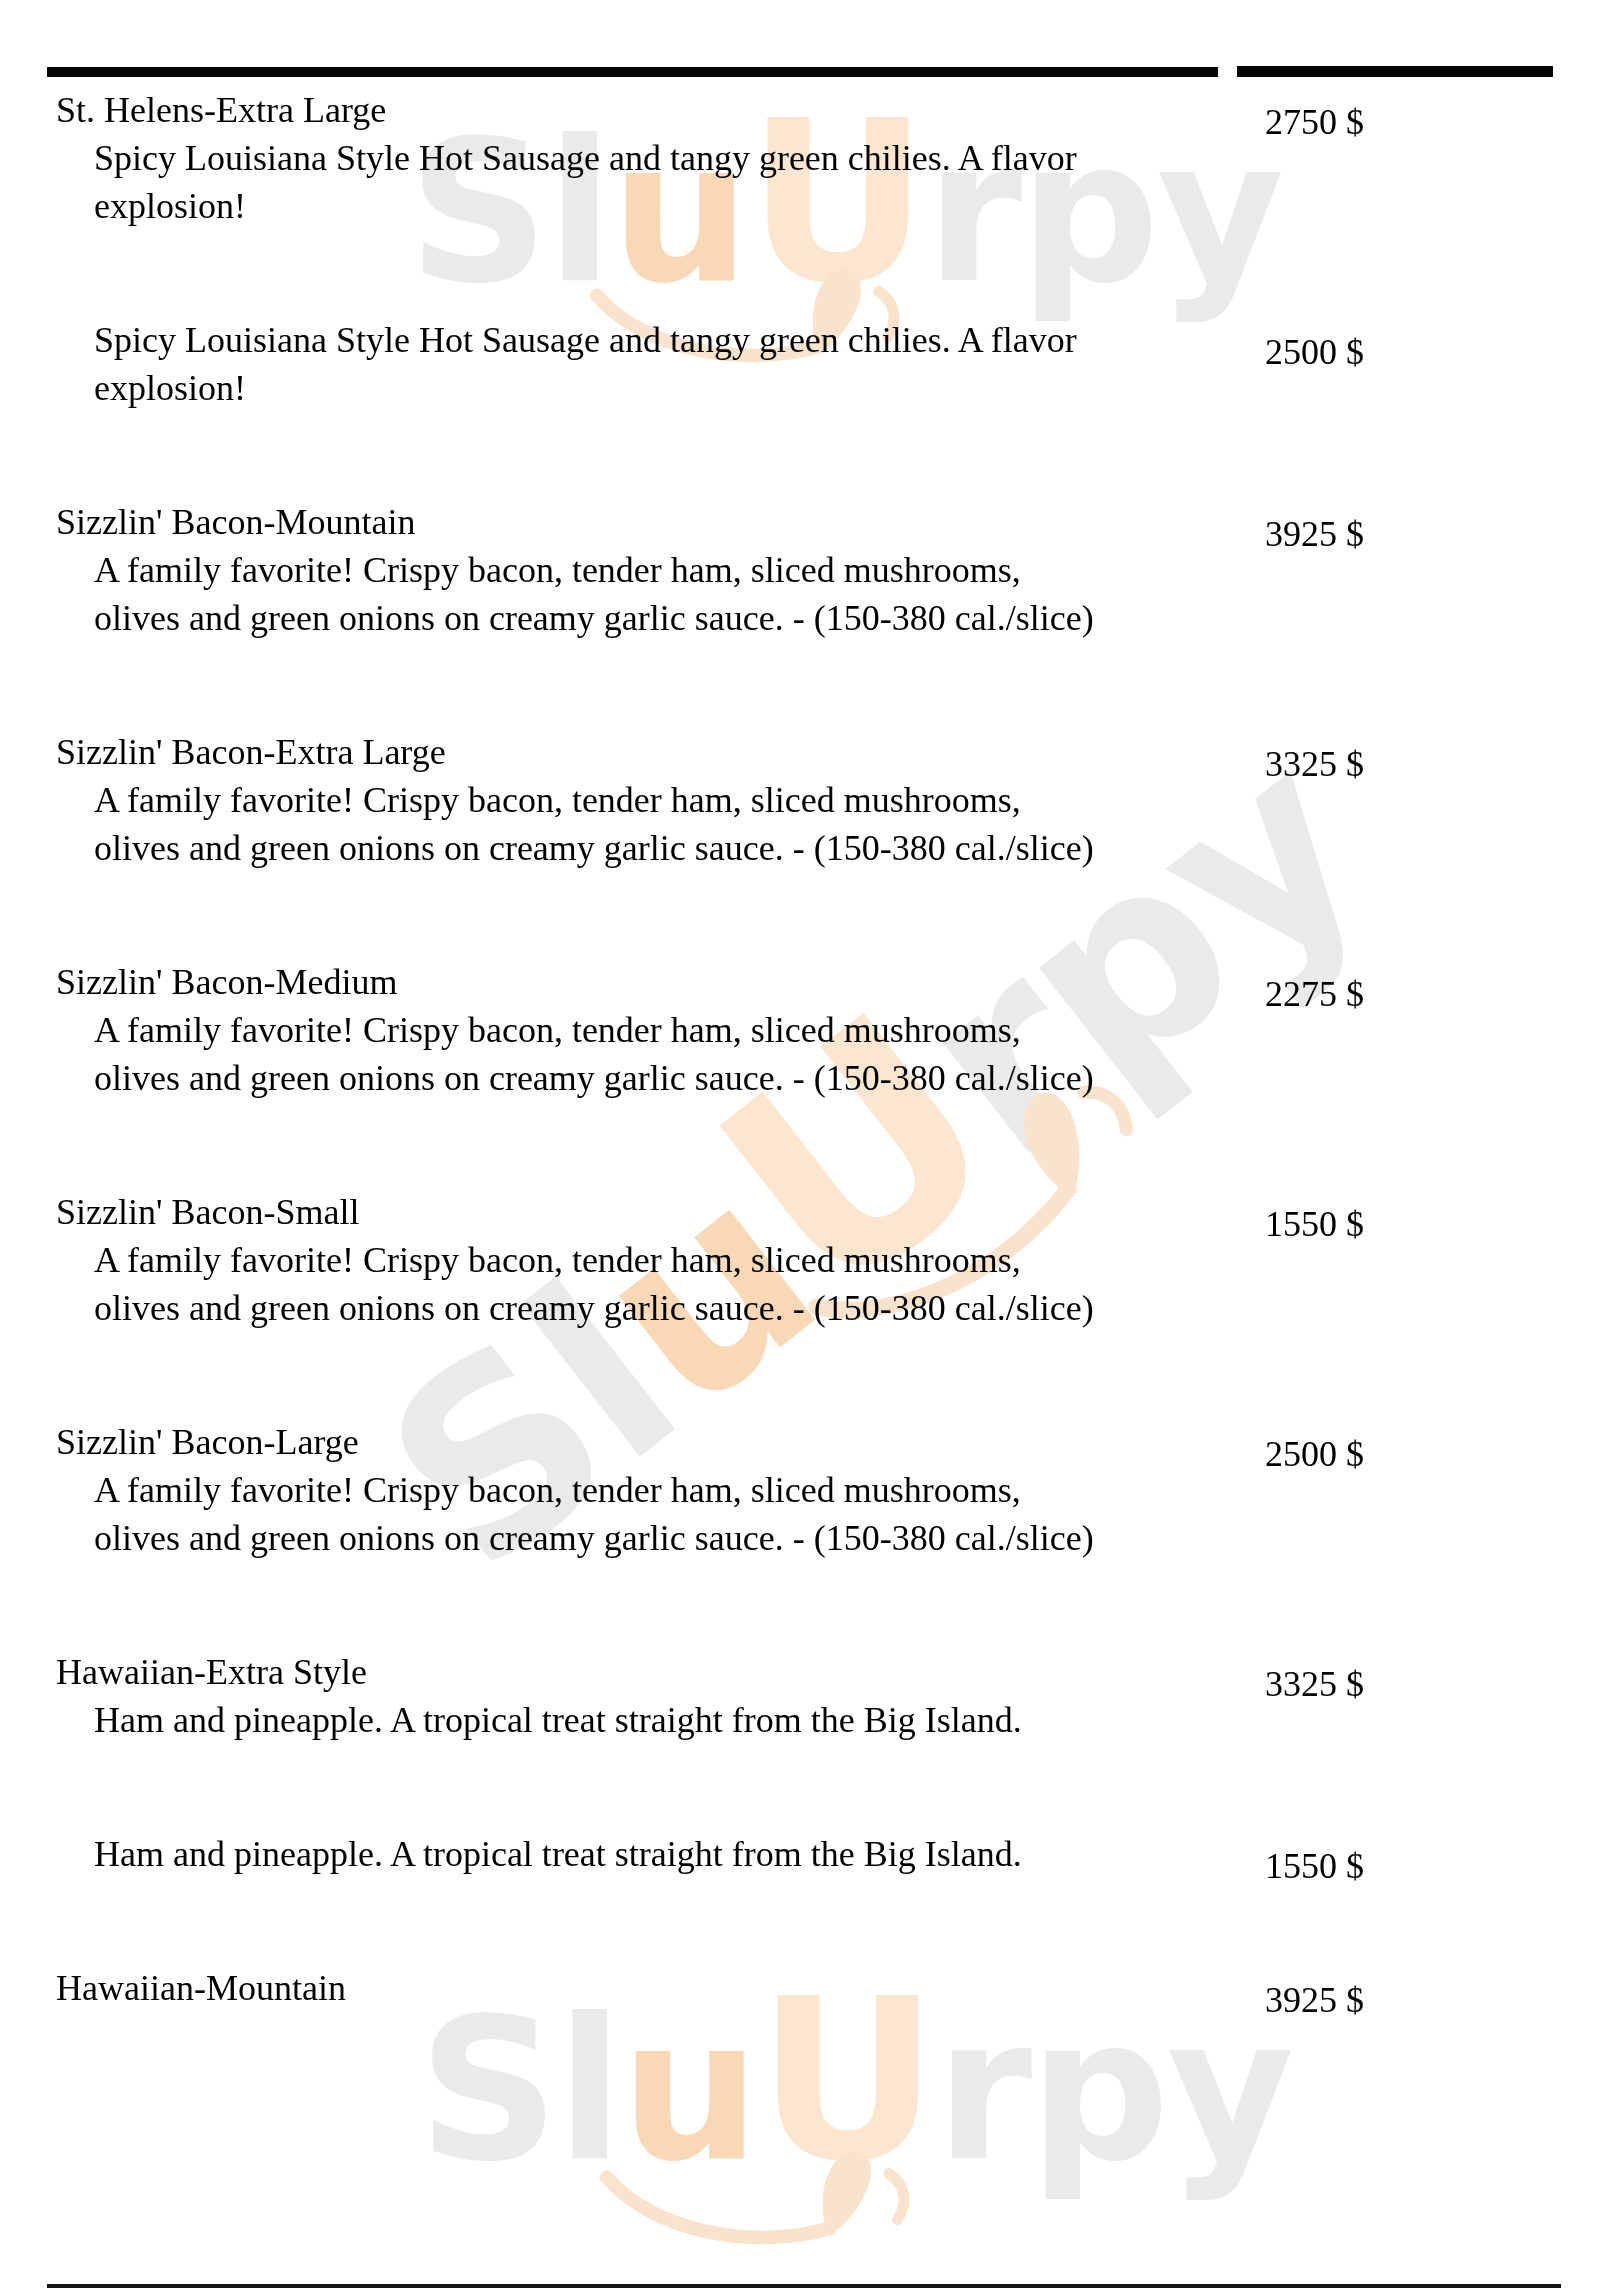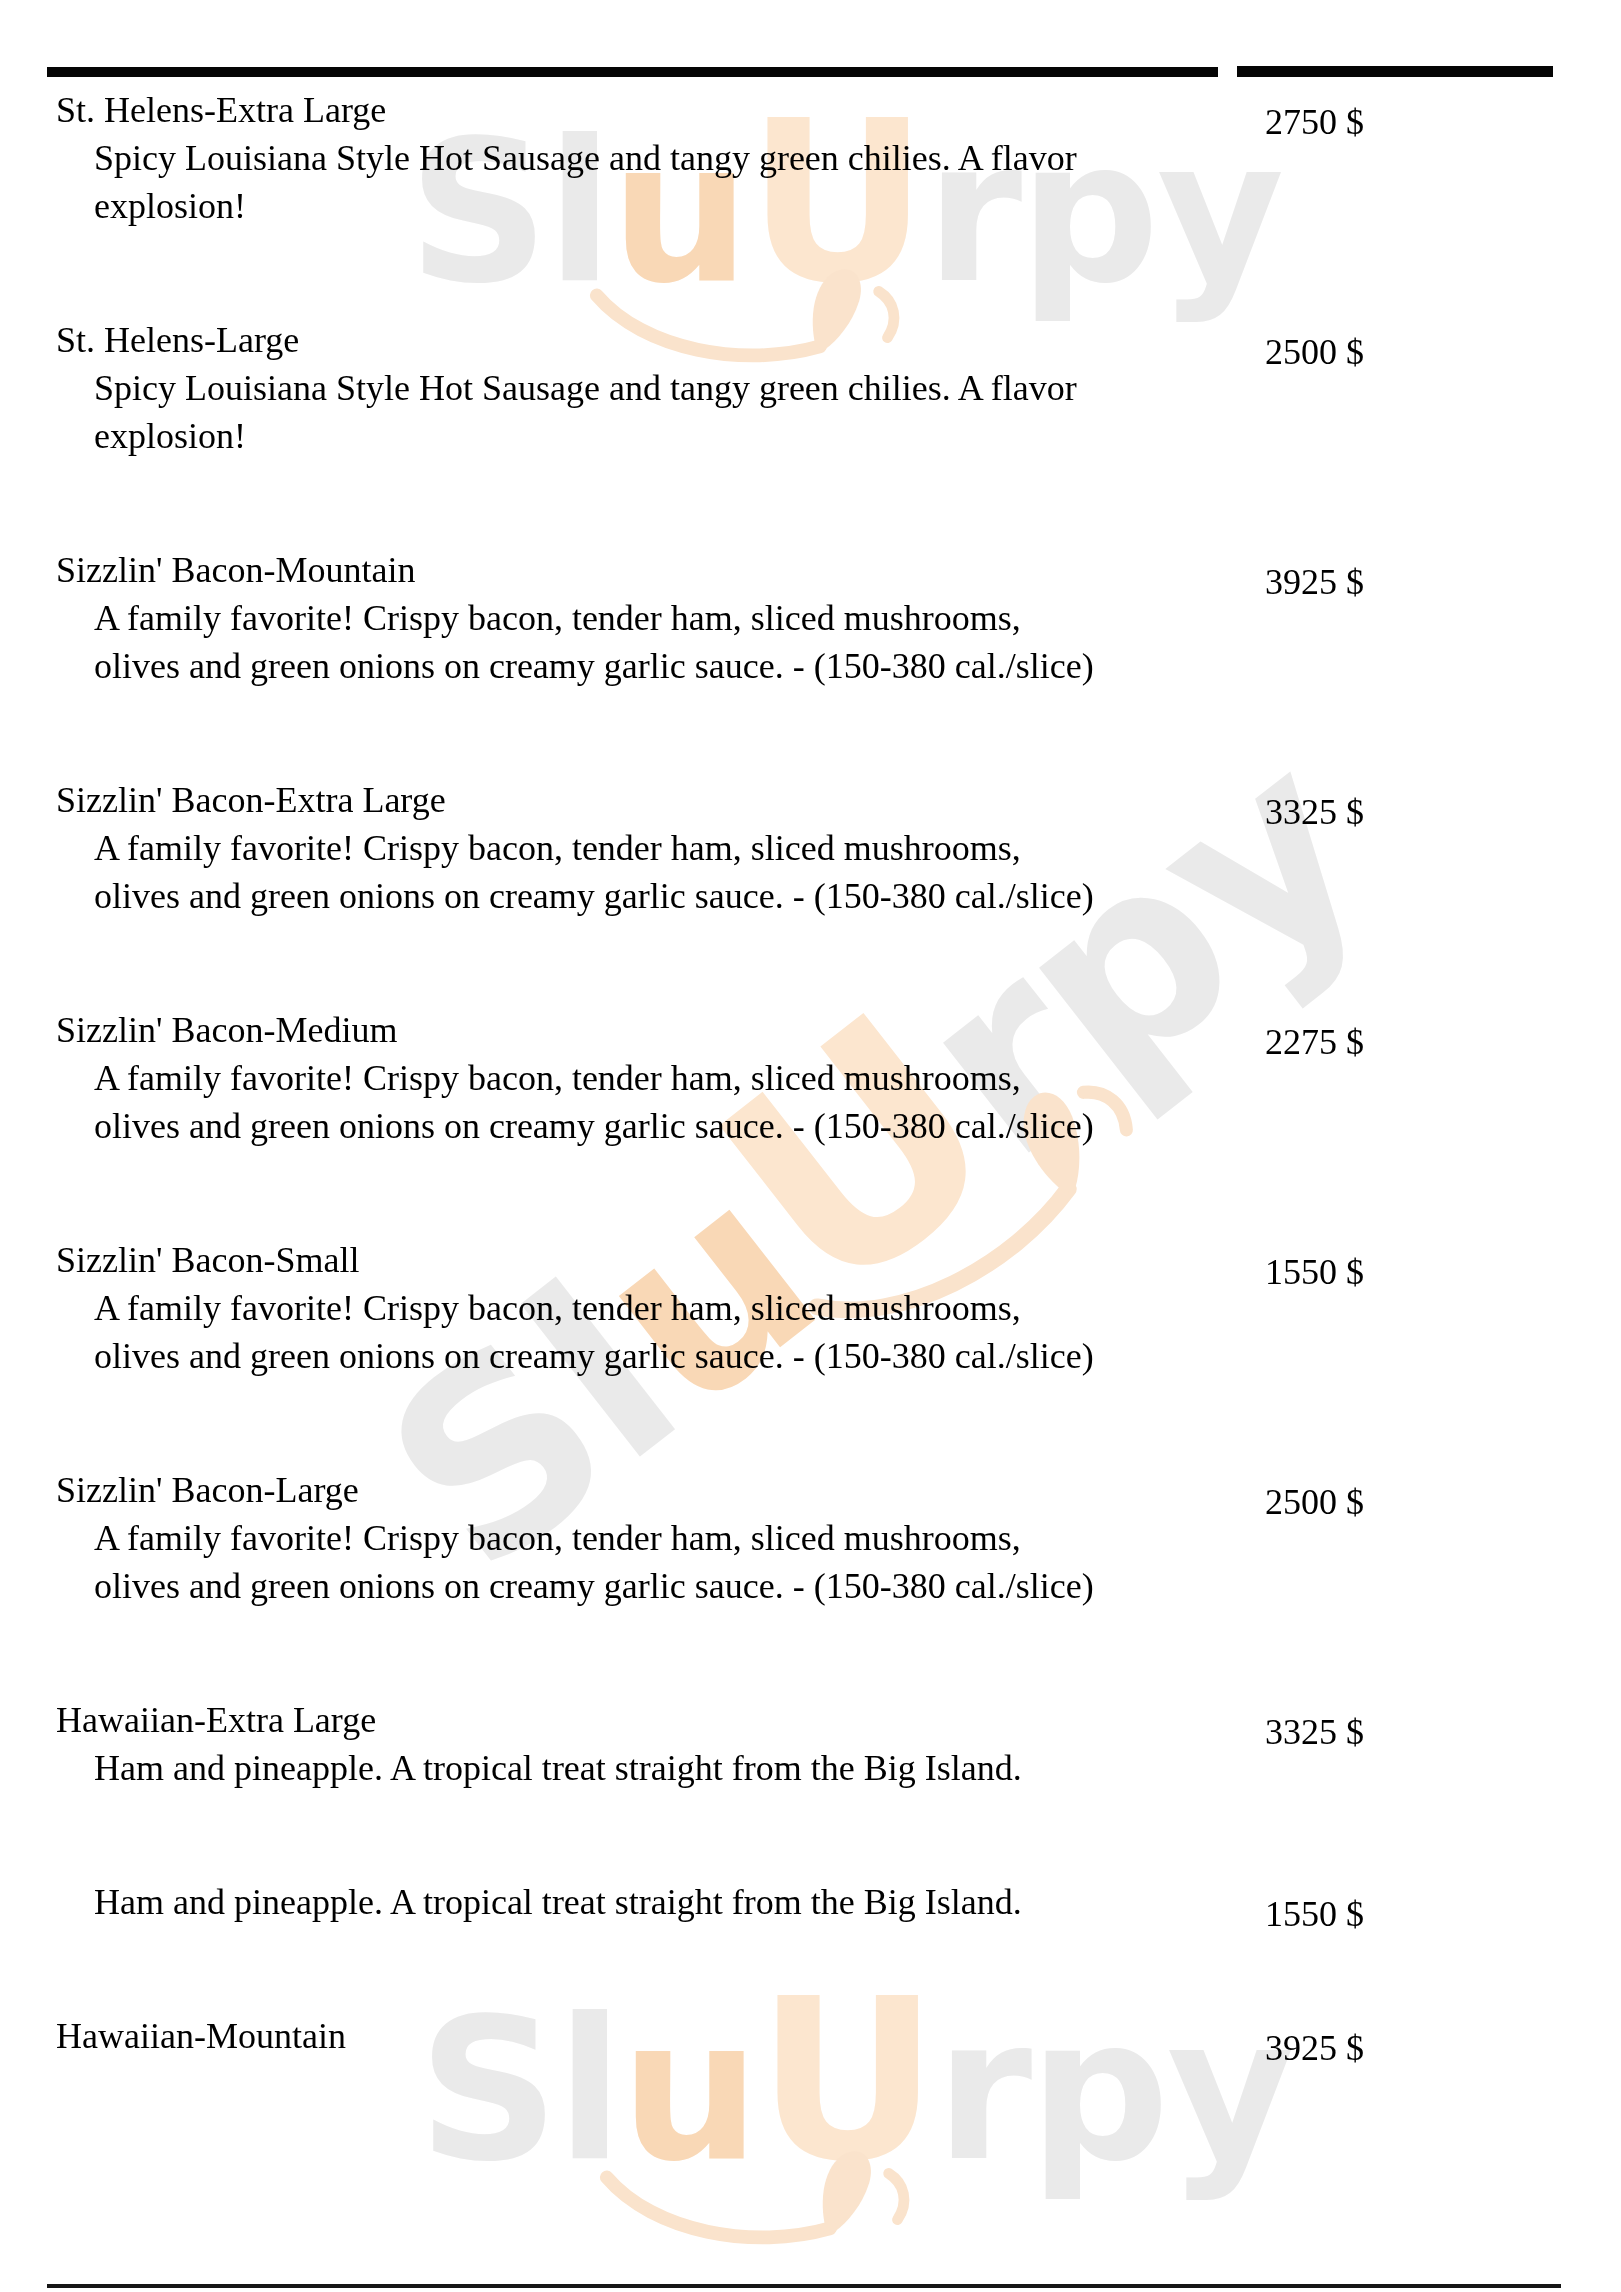--- a/index.html
+++ b/index.html
@@ -72,21 +72,20 @@
 
   <div id="menu">
     <div class="item">
       <div class="item-name">St. Helens-Extra Large</div>
       <div class="item-price">2750 $</div>
     <div class="item-desc-line">Spicy Louisiana Style Hot Sausage and tangy green chilies. A flavor</div>
         <div class="item-desc-line">explosion!</div>
       </div>
 
     <div class="item">
-      <div class="item-name">St. Helens-Large</div>
       <div class="item-price">2500 $</div>
     <div class="item-desc-line">Spicy Louisiana Style Hot Sausage and tangy green chilies. A flavor</div>
         <div class="item-desc-line">explosion!</div>
       </div>
 
     <div class="item">
       <div class="item-name">Sizzlin' Bacon-Mountain</div>
       <div class="item-price">3925 $</div>
     <div class="item-desc-line">A family favorite! Crispy bacon, tender ham, sliced mushrooms,</div>
         <div class="item-desc-line">olives and green onions on creamy garlic sauce. - (150-380 cal./slice)</div>
@@ -114,21 +113,21 @@
       </div>
 
     <div class="item">
       <div class="item-name">Sizzlin' Bacon-Large</div>
       <div class="item-price">2500 $</div>
     <div class="item-desc-line">A family favorite! Crispy bacon, tender ham, sliced mushrooms,</div>
         <div class="item-desc-line">olives and green onions on creamy garlic sauce. - (150-380 cal./slice)</div>
       </div>
 
     <div class="item">
-      <div class="item-name">Hawaiian-Extra Large</div>
+      <div class="item-name">Hawaiian-Extra Style</div>
       <div class="item-price">3325 $</div>
     <div class="item-desc-line">Ham and pineapple. A tropical treat straight from the Big Island.</div>
       </div>
 
     <div class="item">
       <div class="item-price">1550 $</div>
     <div class="item-desc-line">Ham and pineapple. A tropical treat straight from the Big Island.</div>
       </div>
 
     <div class="item">

